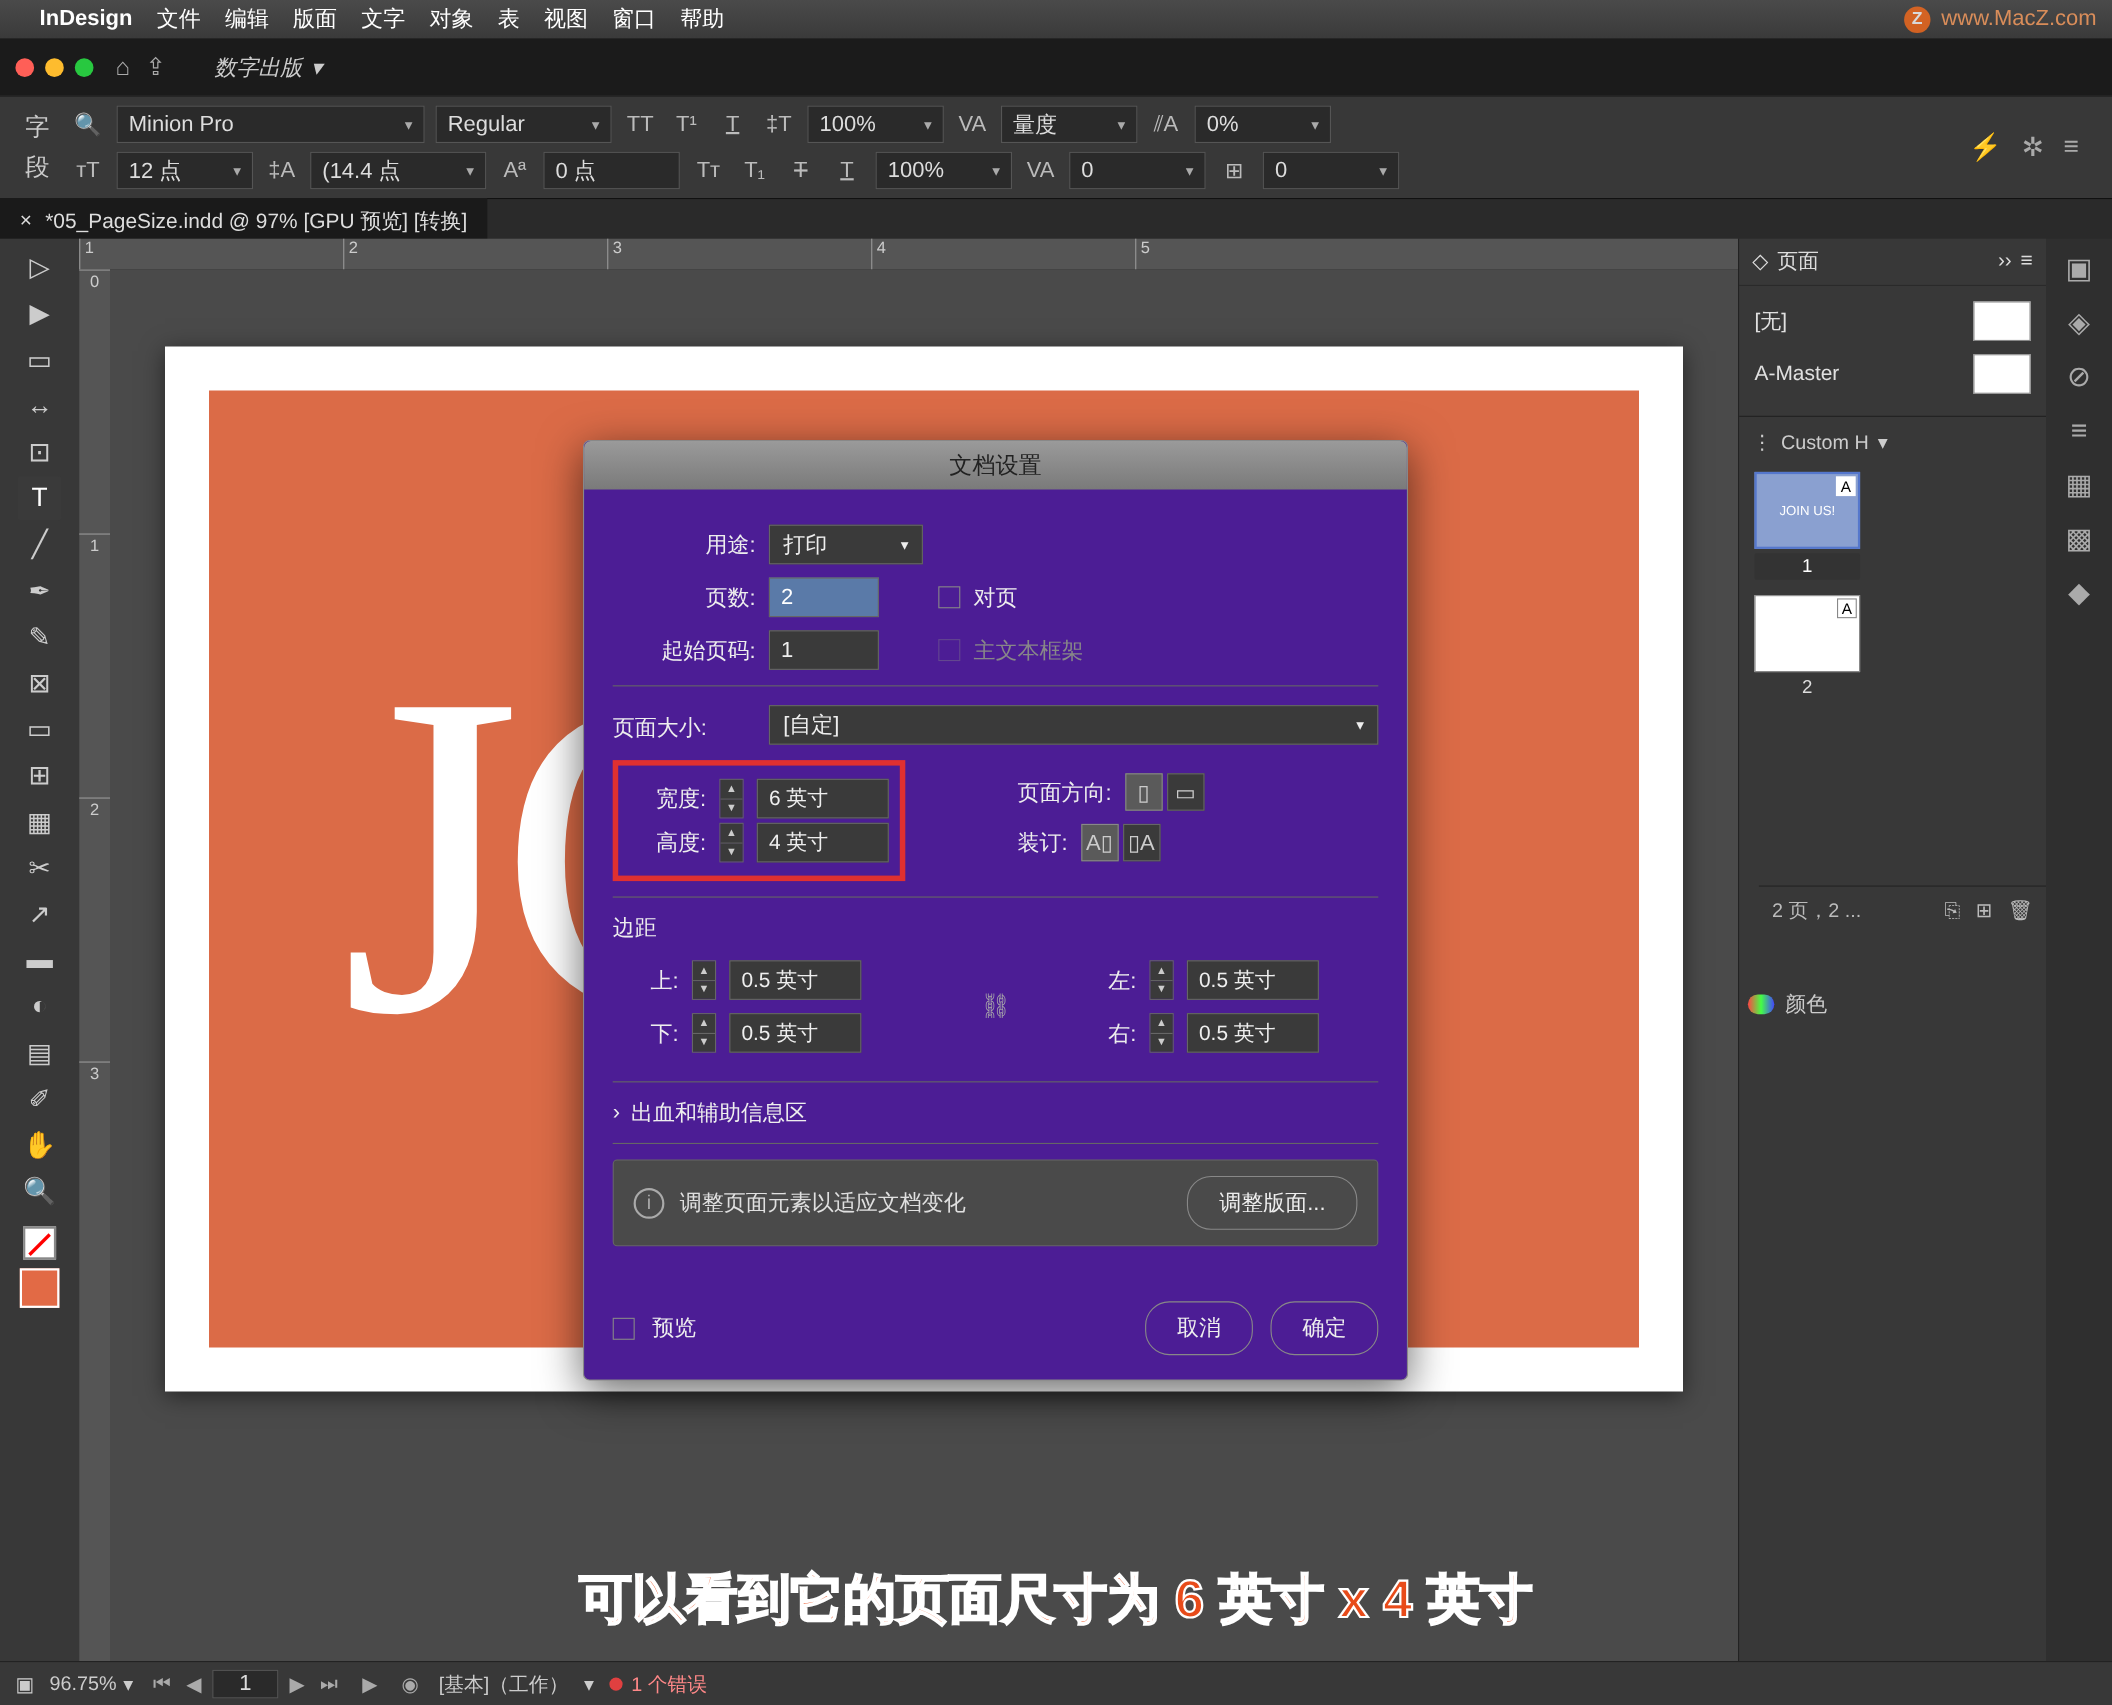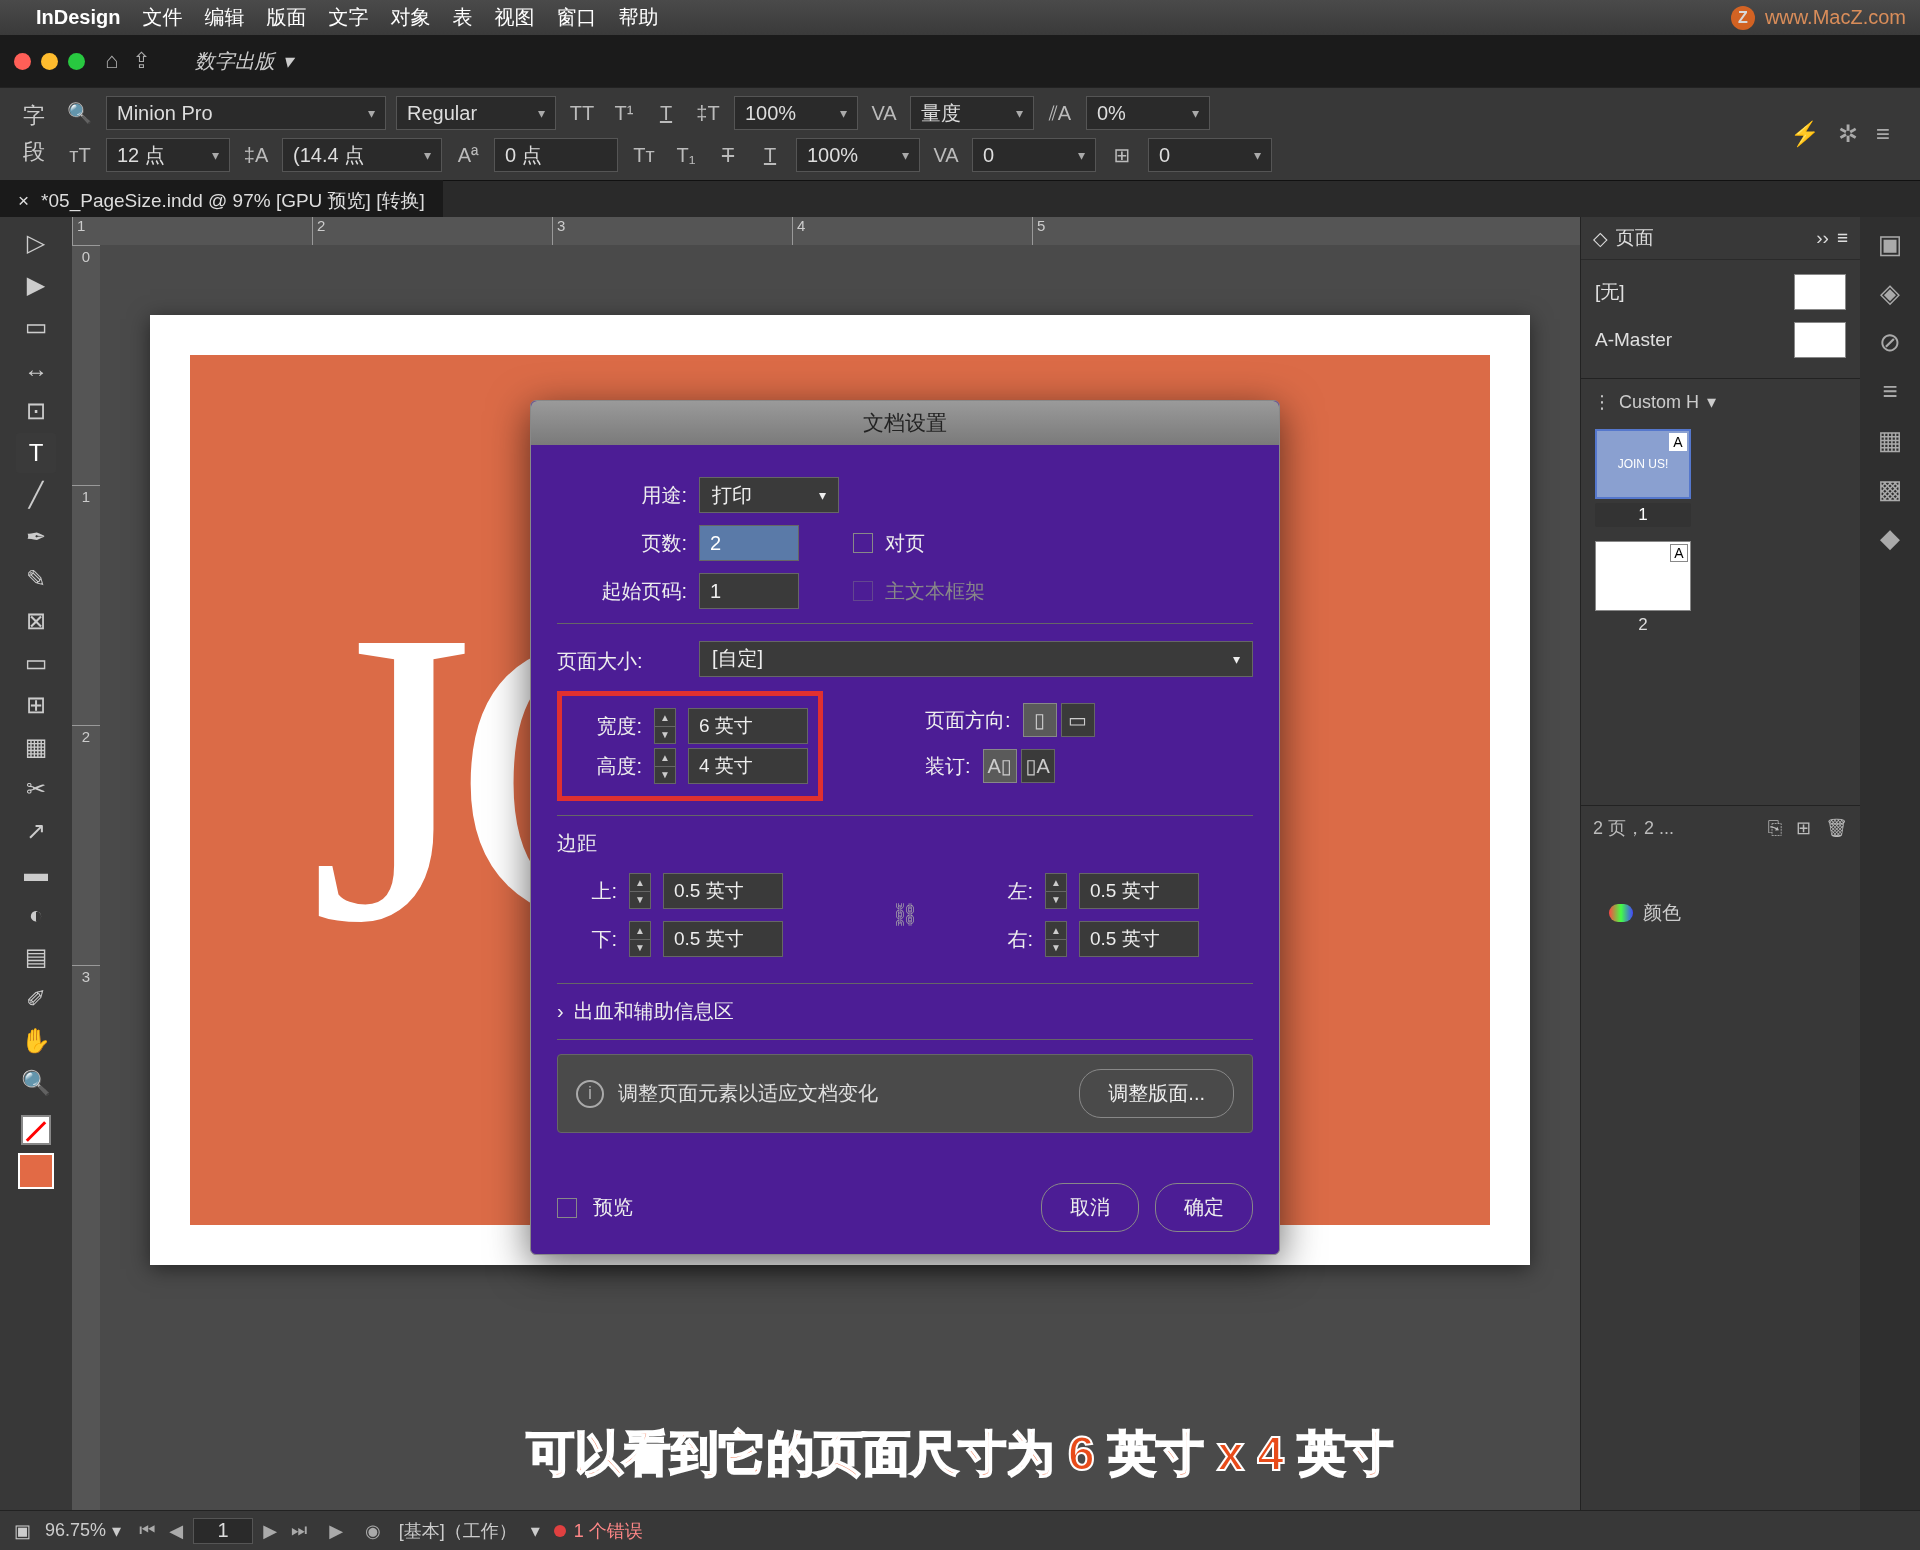--- a/index.html
+++ b/index.html
@@ -69,23 +69,23 @@
 .pages-list .thumb { width:52px; height:36px; background:#fff; border:1px solid #888;}
 .pages-sep { border-top:1px solid #222; margin:6px 0;}
 .spread-hdr { display:flex; align-items:center; gap:8px; padding:6px 12px; color:#ccc; font-size:18px;}
 .spread-thumbs { padding:10px 14px; display:flex; flex-direction:column; gap:14px; align-items:flex-start;}
 .pg-thumb { width:96px; height:70px; background:#8aa0d0; border:2px solid #5577cc; position:relative; display:flex; align-items:center; justify-content:center; color:#fff; font-size:12px;}
 .pg-thumb .corner{position:absolute; top:2px; right:2px; background:#fff; color:#000; font-size:14px; width:18px; height:18px; display:flex; align-items:center; justify-content:center;}
 .pg-thumb2 { width:96px; height:70px; background:#fff; border:1px solid #888; position:relative;}
 .pg-thumb2 .corner{position:absolute; top:2px; right:2px; background:#fff; color:#000; border:1px solid #888; font-size:14px; width:18px; height:18px; display:flex; align-items:center; justify-content:center;}
 .pg-label { text-align:center; color:#ddd; font-size:17px; margin-top:4px;}
 .pg-label.sel { background:#333; color:#fff; padding:2px 8px; border-radius:2px;}
-.panel-ftr { padding:10px 12px; display:flex; align-items:center; gap:14px; color:#bbb; border-top:1px solid #222; font-size:18px;}
+.panel-ftr { padding:10px 12px; display:flex; align-items:center; gap:14px; color:#bbb; border-top:1px solid #222; font-size:18px;margin-left:18px;}
 .panel-ftr .spacer{margin-left:auto;}
-.color-collapsed { margin-top:40px; padding:10px 28px; display:flex; align-items:center; gap:10px; color:#ccc; font-size:19px;}
+.color-collapsed { margin-top:40px; padding:10px 8px; display:flex; align-items:center; gap:10px; color:#ccc; font-size:19px;}
 .palette-ico { width:24px; height:18px; background:linear-gradient(90deg,#f44,#4f4,#44f); border-radius:10px;}
 
 
 .dialog { position:absolute; left:530px; top:400px; width:750px; background:#4c1d95; border:1px solid #888; border-radius:6px; box-shadow:0 10px 40px rgba(0,0,0,0.6); z-index:100;}
 .dialog-title { background:linear-gradient(#9a9a9a,#7a7a7a); color:#222; text-align:center; padding:8px; font-size:21px; border-radius:6px 6px 0 0;}
 .dialog-body { padding:20px 26px;}
 .dlg-row { display:flex; align-items:center; gap:12px; margin:12px 0;}
 .dlg-label { width:130px; text-align:right; color:#eee; font-size:20px;}
 .dlg-select { background:#3a3a3a; border:1px solid #666; height:36px; display:flex; align-items:center; padding:0 12px; color:#eee; min-width:140px; font-size:20px;}
 .dlg-select.wide { flex:1;}

